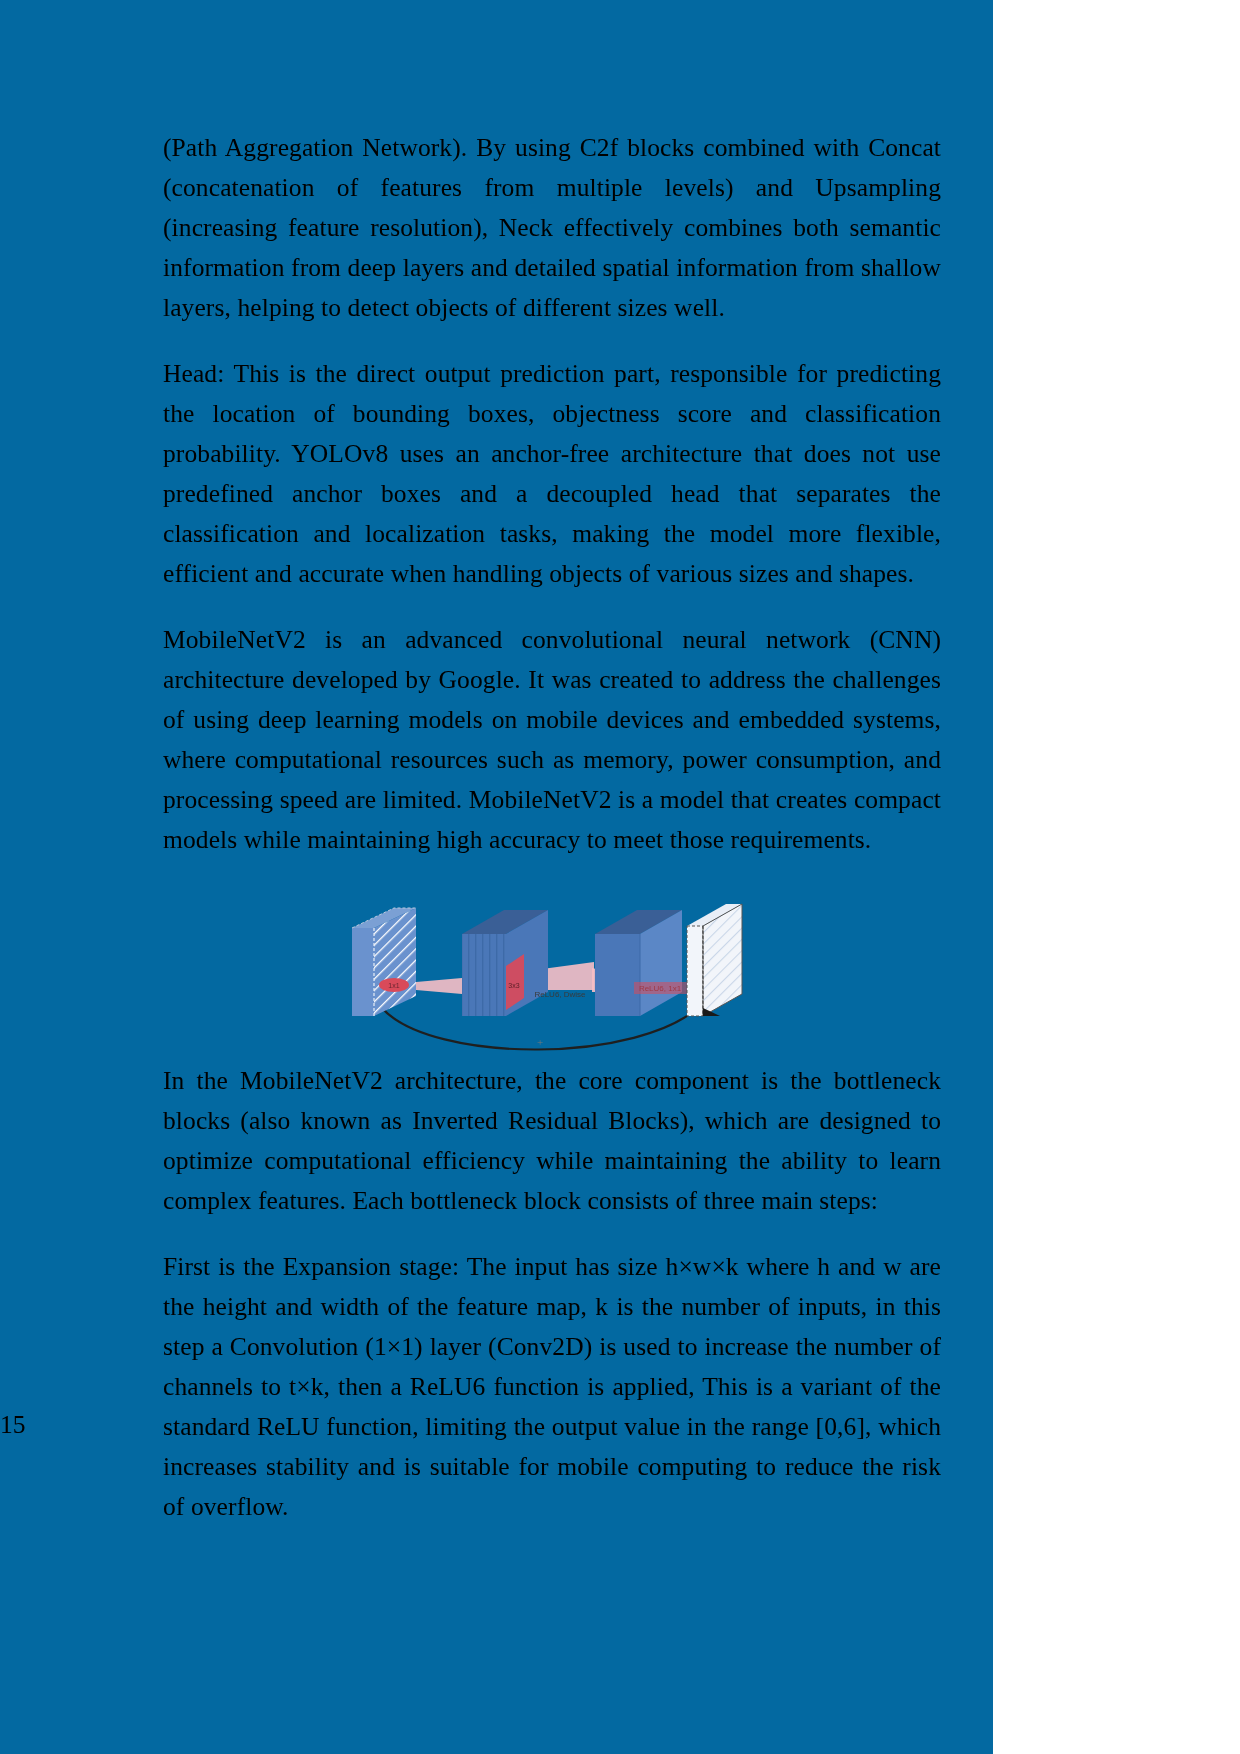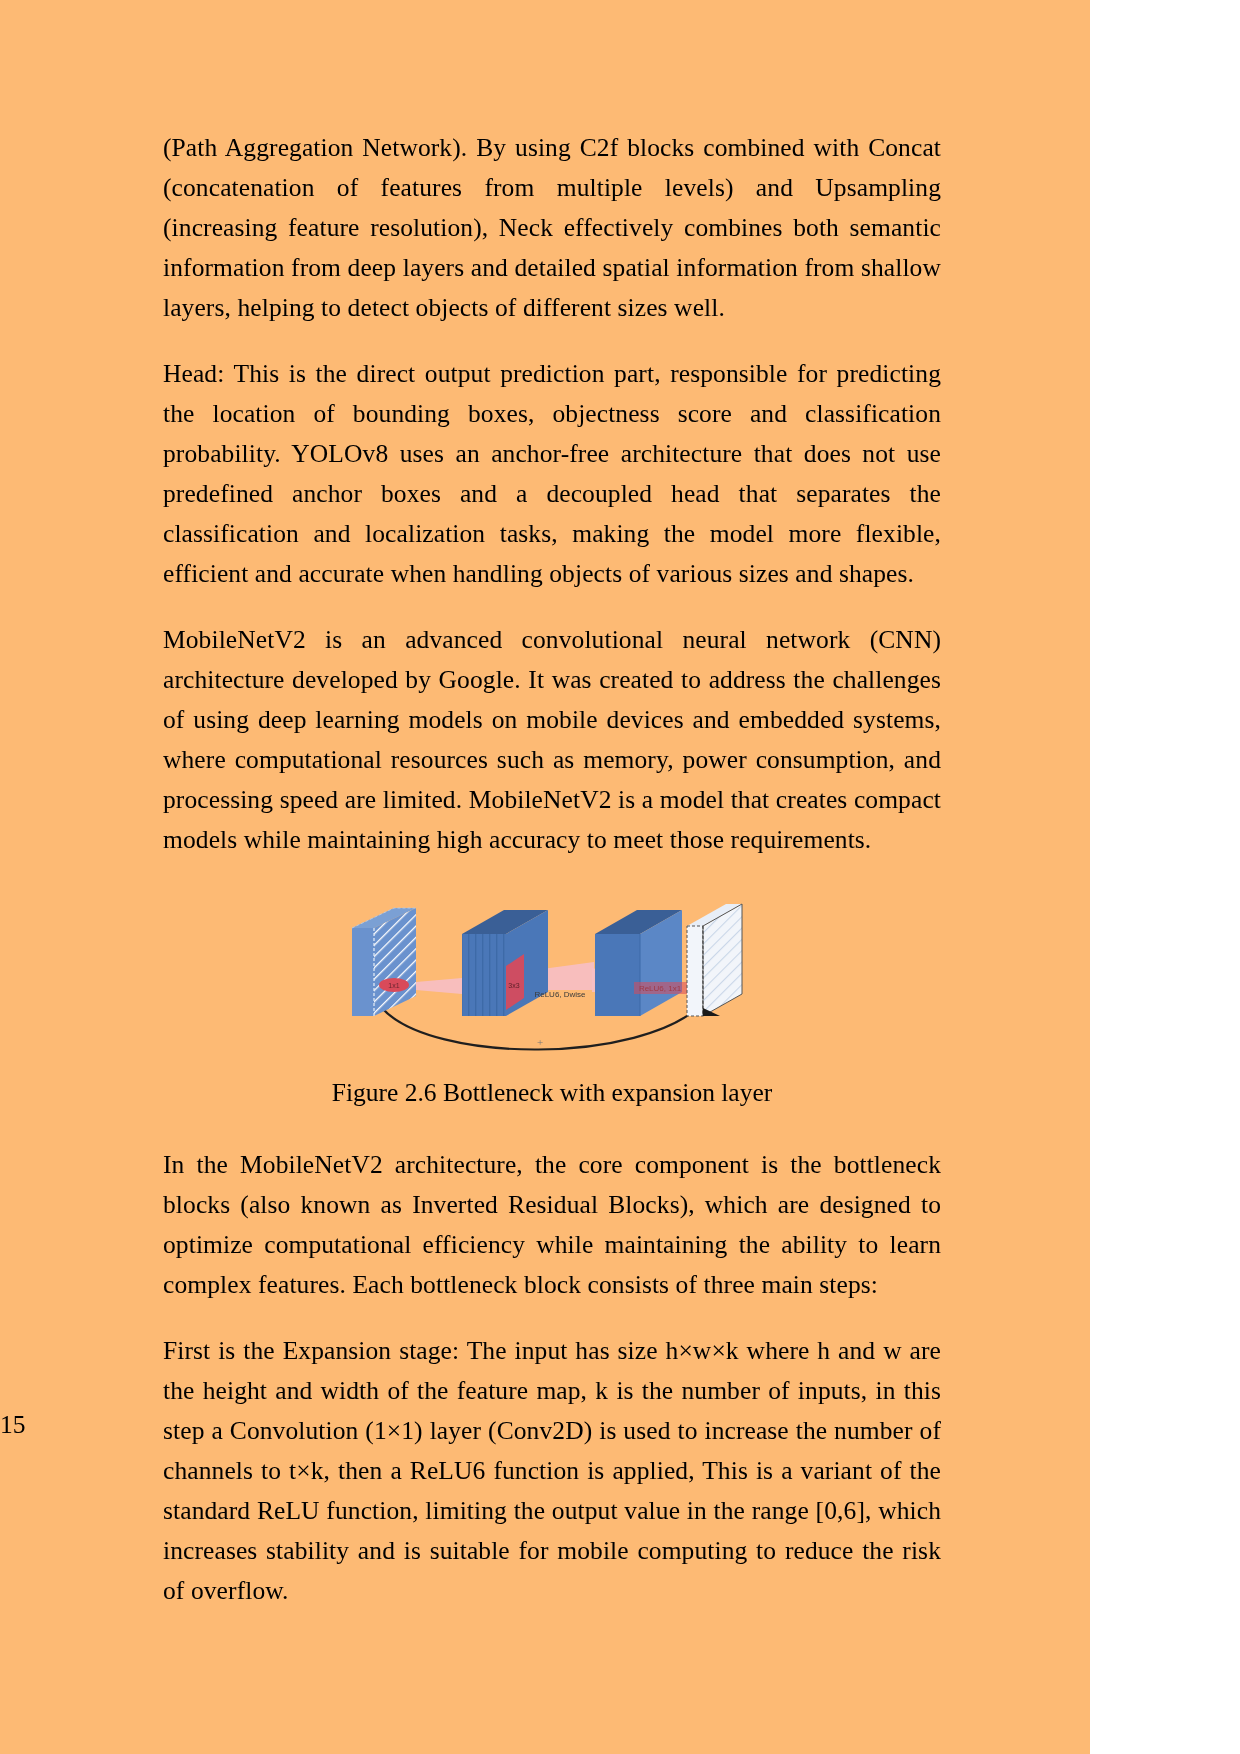--- a/index.html
+++ b/index.html
@@ -12,23 +12,23 @@
     width: 1240px;
     height: 1754px;
     position: relative;
     font-family: "Liberation Serif", "DejaVu Serif", serif;
     color: #000000;
     overflow: hidden;
   }
   .page {
     position: absolute;
     top: 0; left: 0;
-    width: 1090px;
+    width: 993px;
     height: 1754px;
-    background: #fdba74;
+    background: #0369a1;
   }
   .content {
     position: absolute;
     left: 163px;
     top: 128px;
     width: 778px;
   }
   p.body-par {
     margin: 0 0 26px 0;
     font-size: 25.5px;
@@ -146,21 +146,20 @@
         <g>
           <polygon points="345,40 384,18 400,18 361,40" fill="#e8eef7"></polygon>
           <rect x="345" y="40" width="16" height="90" fill="#f2f5fa" stroke="#555" stroke-width="1" stroke-dasharray="3,2"></rect>
           <polygon points="361,40 400,18 400,108 361,130" fill="url(#hatchB)" stroke="#555" stroke-width="1"></polygon>
           <line x1="361" y1="40" x2="361" y2="130" stroke="#444" stroke-width="1" stroke-dasharray="3,2"></line>
           <polygon points="361,122 378,130 361,130" fill="#1a1a1a"></polygon>
         </g>
       </svg>
     </div>
 
-    <div class="figure-caption">Figure 2.6 Bottleneck with expansion layer</div>
 
     <p class="body-par">In the MobileNetV2 architecture, the core component is the bottleneck blocks (also known as Inverted Residual Blocks), which are designed to optimize computational efficiency while maintaining the ability to learn complex features. Each bottleneck block consists of three main steps:</p>
 
     <p class="body-par">First is the Expansion stage: The input has size h×w×k where h and w are the height and width of the feature map, k is the number of inputs, in this step a Convolution (1×1) layer (Conv2D) is used to increase the number of channels to t×k, then a ReLU6 function is applied, This is a variant of the standard ReLU function, limiting the output value in the range [0,6], which increases stability and is suitable for mobile computing to reduce the risk of overflow.</p>
 
   </div>
 
   <div class="page-number">15</div>
 
 </div>

